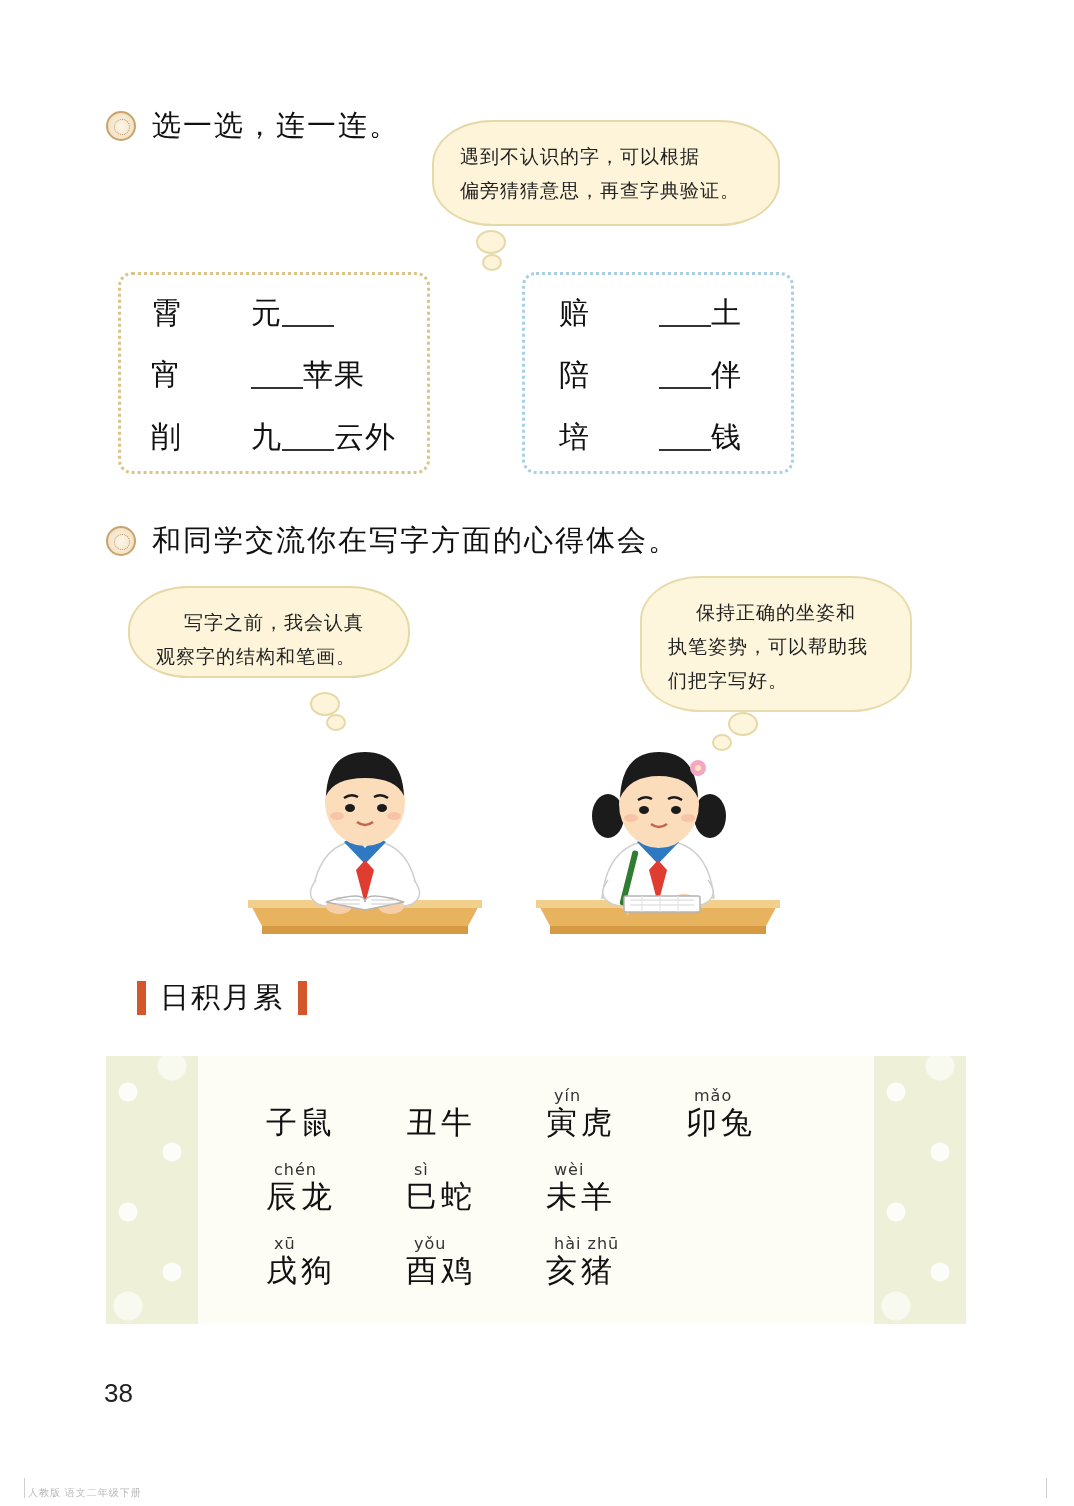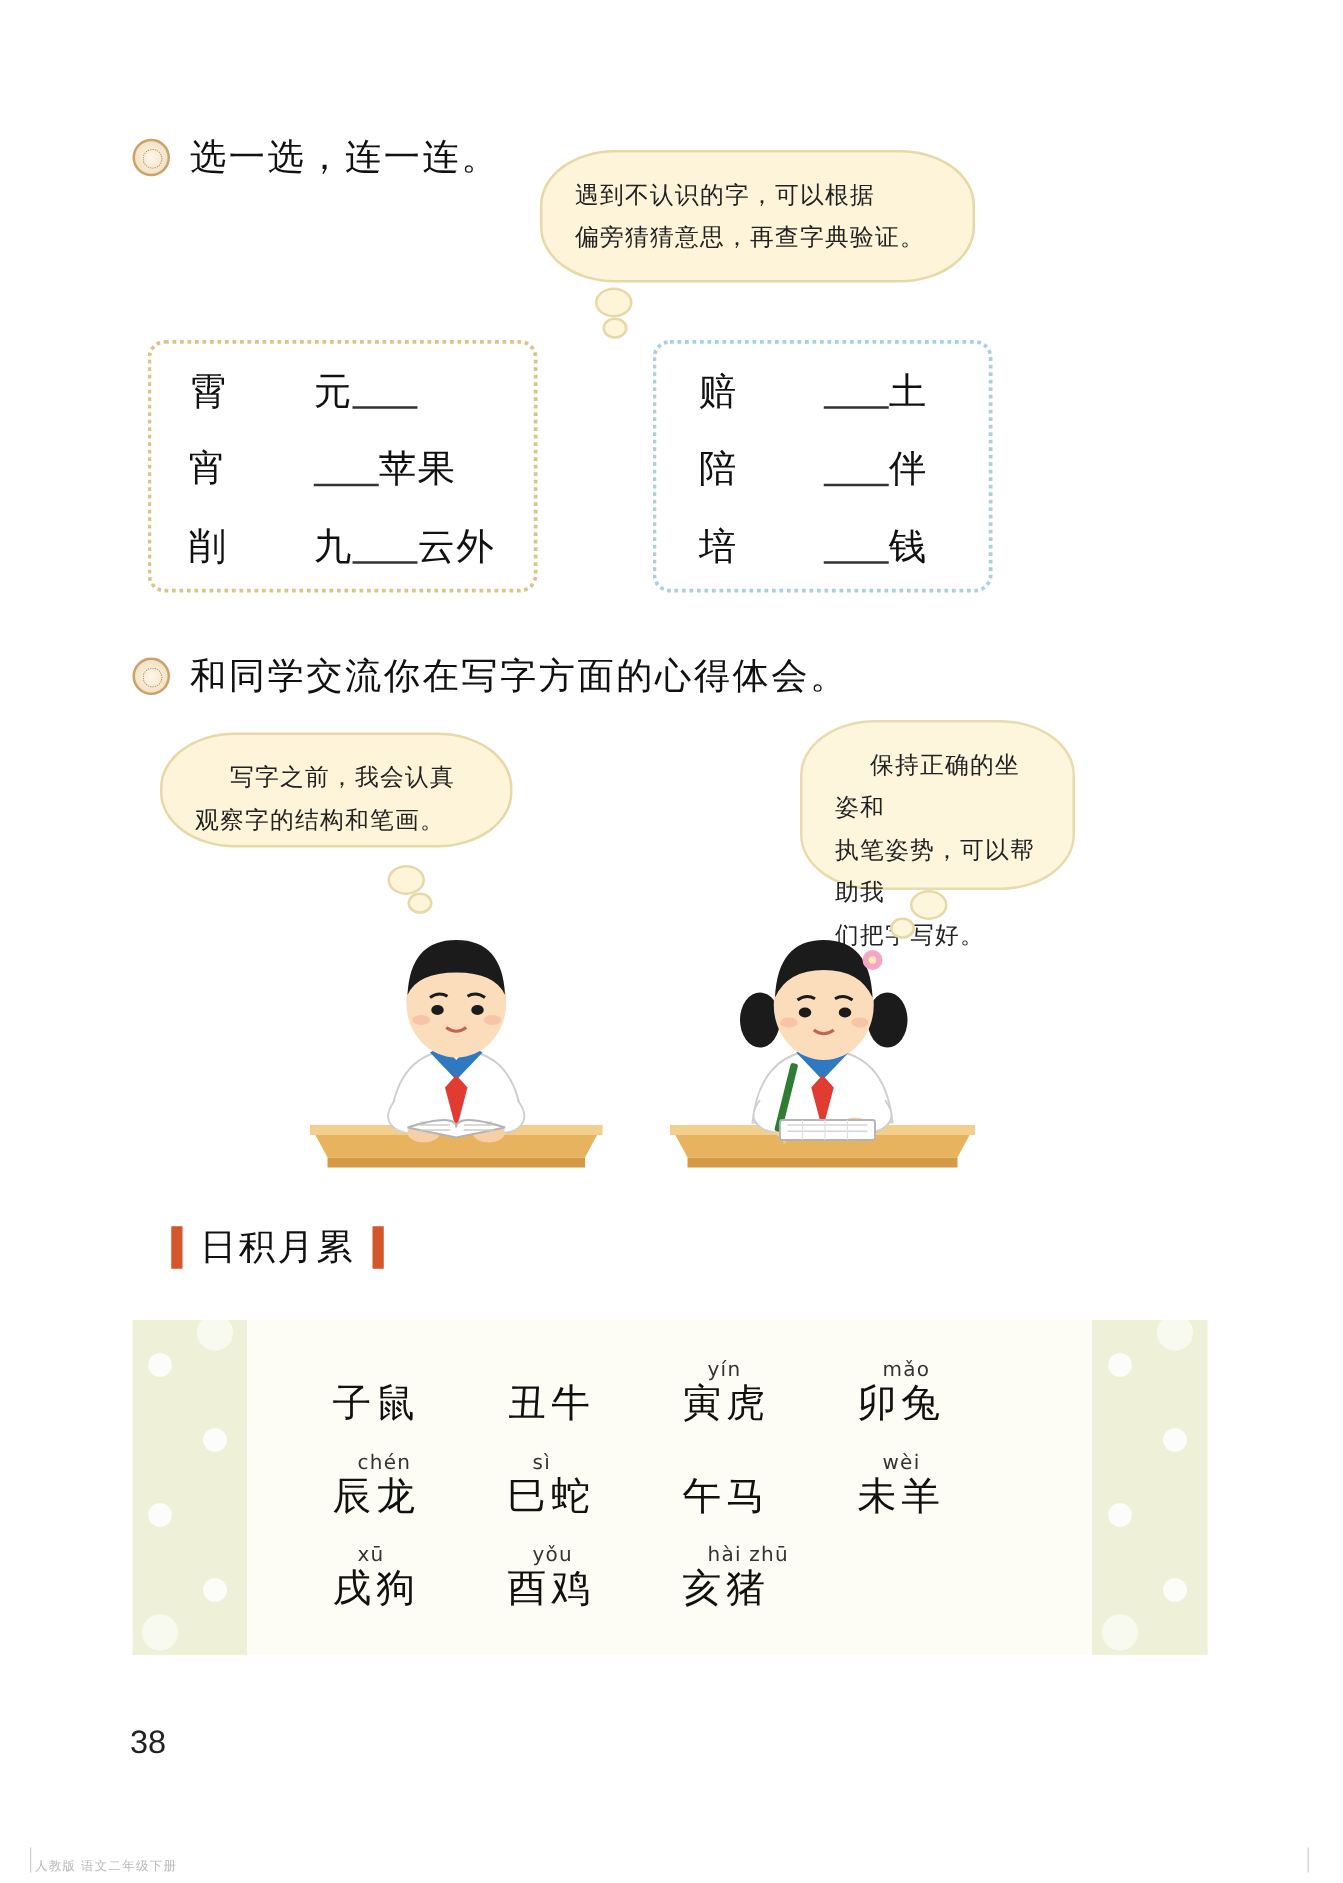--- a/index.html
+++ b/index.html
@@ -54,21 +54,21 @@
   .tail1,.tail2{background:#fdf4d9;border:2px solid #e6d9a8;border-radius:50%;position:absolute;}
 
   #bubble1{left:432px;top:120px;width:348px;height:106px;}
   #bubble1 .tail1{width:26px;height:20px;left:42px;top:108px;}
   #bubble1 .tail2{width:16px;height:13px;left:48px;top:132px;}
 
   #bubble2{left:128px;top:586px;width:282px;height:92px;}
   #bubble2 .tail1{width:26px;height:20px;left:180px;top:104px;}
   #bubble2 .tail2{width:16px;height:13px;left:196px;top:126px;}
 
-  #bubble3{left:640px;top:576px;width:220px;height:136px;}
+  #bubble3{left:640px;top:576px;width:272px;height:136px;}
   #bubble3 .tail1{width:26px;height:20px;left:86px;top:134px;}
   #bubble3 .tail2{width:16px;height:13px;left:70px;top:156px;}
 
   .bubble p{margin:0;}
   .bubble .ind{text-indent:28px;}
 
   
   .matchbox{
     position:absolute;box-sizing:border-box;border-radius:14px;
     background:#fff;
@@ -109,21 +109,21 @@
       radial-gradient(circle at 66px 216px, rgba(255,255,255,.85) 0 9px, transparent 10px),
       radial-gradient(circle at 66px 10px, rgba(255,255,255,.6) 0 14px, transparent 15px),
       radial-gradient(circle at 22px 250px, rgba(255,255,255,.6) 0 14px, transparent 15px);
   }
   #zodiac-panel .orn.l{left:0;}
   #zodiac-panel .orn.r{right:0;}
   .zgrid{position:absolute;left:160px;top:30px;width:560px;}
   .zrow{display:flex;height:74px;}
   .zcell{width:140px;position:relative;}
   .zpy{
-    position:absolute;left:20px;top:0;font-size:16px;color:#333;
+    position:absolute;left:8px;top:0;font-size:16px;color:#333;
     font-family:"DejaVu Sans","Liberation Sans",sans-serif;letter-spacing:1px;
   }
   .zw{position:absolute;left:0;top:16px;font-size:31px;color:#111;letter-spacing:4px;}
 
   
   #pageno{position:absolute;left:104px;top:1378px;font-size:26px;color:#222;font-family:"Liberation Sans",sans-serif;}
   #footer-mark{position:absolute;left:28px;top:1486px;font-size:10px;color:#b9b9b9;font-family:"Liberation Sans",sans-serif;letter-spacing:1px;}
   .crop-l{position:absolute;left:24px;top:1478px;width:1px;height:20px;background:#cfcfcf;}
   .crop-r{position:absolute;left:1046px;top:1478px;width:1px;height:20px;background:#cfcfcf;}
 </style>
@@ -315,24 +315,20 @@
       <div class="zrow">
         <div class="zcell">
           <span class="zpy">chén</span>
           <span class="zw zh">辰龙</span>
         </div>
         <div class="zcell">
           <span class="zpy">sì</span>
           <span class="zw zh">巳蛇</span>
         </div>
         <div class="zcell">
-          <span class="zpy"></span>
-          <span class="zw zh">午马</span>
-        </div>
-        <div class="zcell">
           <span class="zpy">wèi</span>
           <span class="zw zh">未羊</span>
         </div>
       </div>
 
       <div class="zrow">
         <div class="zcell">
           <span class="zpy">xū</span>
           <span class="zw zh">戌狗</span>
         </div>

